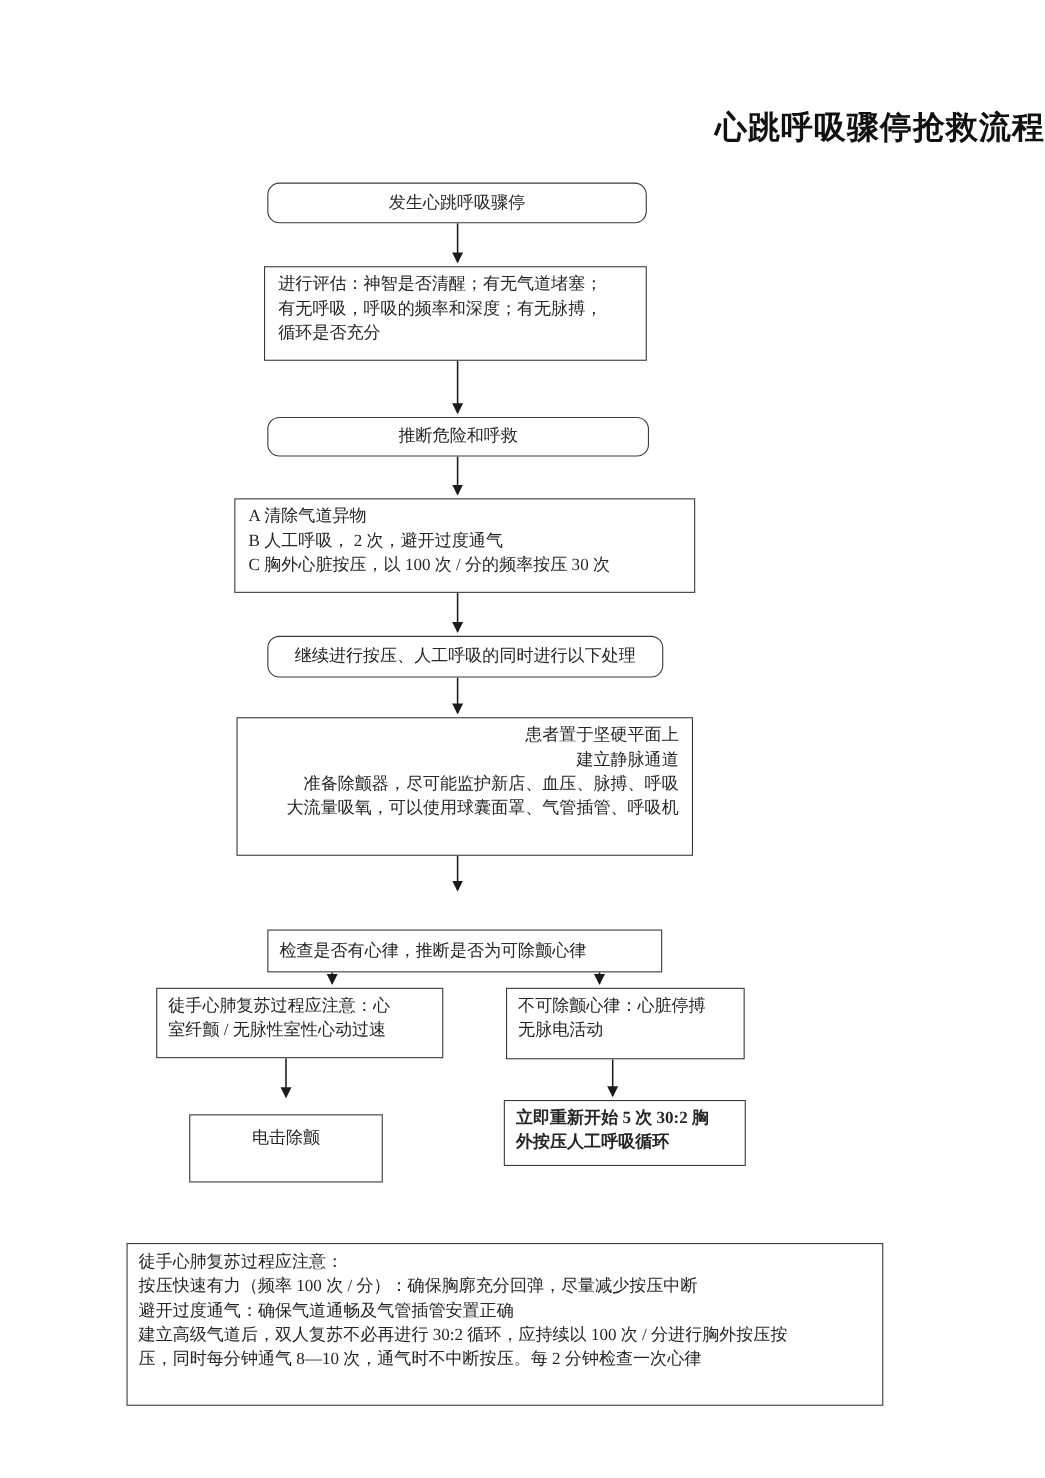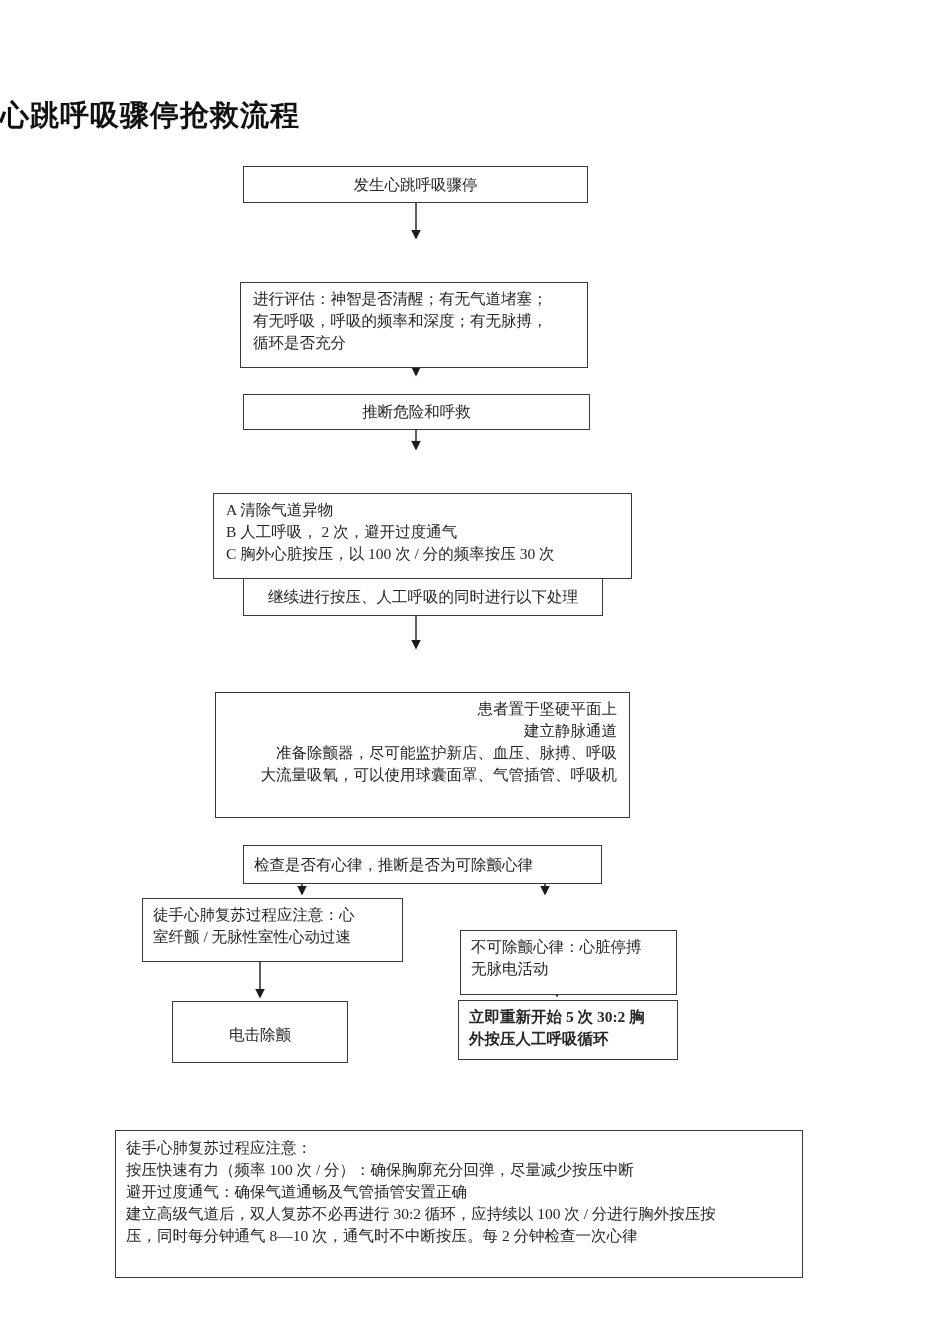--- a/index.html
+++ b/index.html
@@ -8,47 +8,48 @@
     width:950px;height:1344px;
     background:#ffffff;
     margin:0 auto;
     font-family:"Liberation Serif","DejaVu Serif",serif;
     color:#262626;
     overflow:hidden;
   }
   .title{
     position:absolute;
     left:0;top:96px;width:950px;
-    text-align:left;
+    text-align:right;
     font-size:29px;
     font-weight:bold;
     letter-spacing:1px;
     color:#111;
   }
   .node{
     position:absolute;
     border:1.5px solid #3a3a3a;
     background:#fff;
     box-sizing:border-box;
     font-size:15.5px;
     line-height:22px;
   }
   .node .ln{white-space:nowrap;}
   .center-one{
     display:flex;align-items:center;justify-content:center;
     text-align:center;
+    border-radius:11px;
   }
-  .left-pad{padding:5px 12px 0 12px;margin-top:40px;}
+  .left-pad{padding:5px 12px 0 12px;}
   .left-pad-sm{padding:5px 10px 0 10px;}
   .left-one{
     display:flex;align-items:center;justify-content:flex-start;
     padding-left:10px;
     margin-top:32px;
   }
-  .top-center{text-align:center;padding-top:22px;}
+  .top-center{text-align:center;padding-top:10px;margin-top:12px;}
   .arrows{position:absolute;left:0;top:0;width:950px;height:1344px;pointer-events:none;}
 </style>
 </head>
 <body>
 
 <div class="page">
 
   <div class="title">心跳呼吸骤停抢救流程</div>
 
   <svg class="arrows" width="950" height="1344" viewBox="0 0 950 1344">
@@ -72,21 +73,21 @@
   <div class="node center-one" style="left:243px;top:166px;width:345px;height:37px;">
     <div class="ln">发生心跳呼吸骤停</div>
   </div>
 
   <div class="node left-pad" style="left:240px;top:242px;width:348px;height:86px;">
     <div class="ln">进行评估：神智是否清醒；有无气道堵塞；</div>
     <div class="ln">有无呼吸，呼吸的频率和深度；有无脉搏，</div>
     <div class="ln">循环是否充分</div>
   </div>
 
-  <div class="node center-one" style="left:243px;top:379px;width:347px;height:36px;margin-top:15px;">
+  <div class="node center-one" style="left:243px;top:379px;width:347px;height:36px;">
     <div class="ln">推断危险和呼救</div>
   </div>
 
   <div class="node left-pad" style="left:213px;top:453px;width:419px;height:86px;">
     <div class="ln">A 清除气道异物</div>
     <div class="ln">B 人工呼吸， 2 次，避开过度通气</div>
     <div class="ln">C 胸外心脏按压，以 100 次 / 分的频率按压 30 次</div>
   </div>
 
   <div class="node center-one" style="left:243px;top:578px;width:360px;height:38px;">
@@ -102,21 +103,21 @@
 
   <div class="node left-one" style="left:243px;top:813px;width:359px;height:39px;">
     <div class="ln">检查是否有心律，推断是否为可除颤心律</div>
   </div>
 
   <div class="node left-pad-sm" style="left:142px;top:898px;width:261px;height:64px;">
     <div class="ln">徒手心肺复苏过程应注意：心</div>
     <div class="ln">室纤颤 / 无脉性室性心动过速</div>
   </div>
 
-  <div class="node left-pad-sm" style="left:460px;top:898px;width:217px;height:65px;margin-top:32px;">
+  <div class="node left-pad-sm" style="left:460px;top:898px;width:217px;height:65px;">
     <div class="ln">不可除颤心律：心脏停搏</div>
     <div class="ln">无脉电活动</div>
   </div>
 
   <div class="node top-center" style="left:172px;top:1001px;width:176px;height:62px;">
     <div class="ln">电击除颤</div>
   </div>
 
   <div class="node left-pad-sm" style="left:458px;top:1000px;width:220px;height:60px;font-weight:bold;">
     <div class="ln">立即重新开始 5 次 30:2 胸</div>

